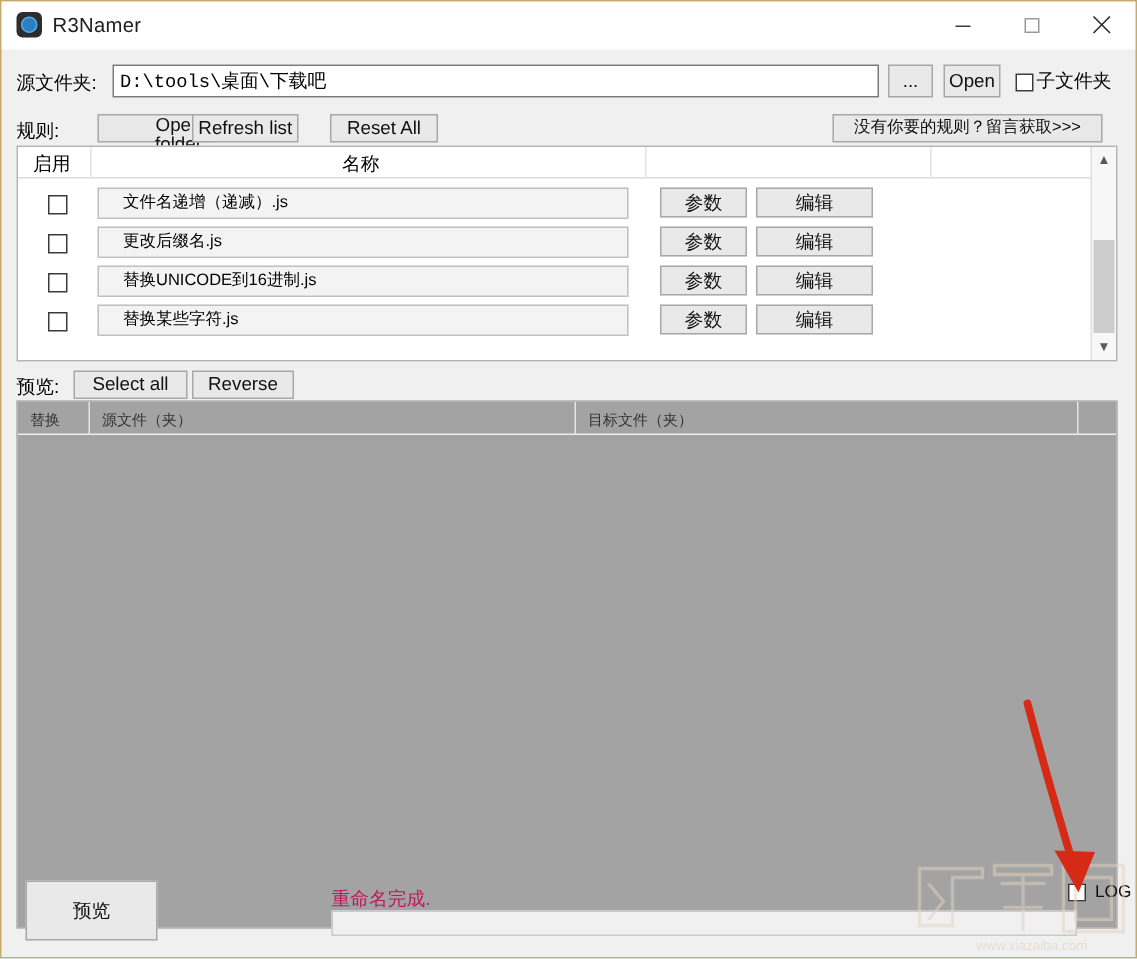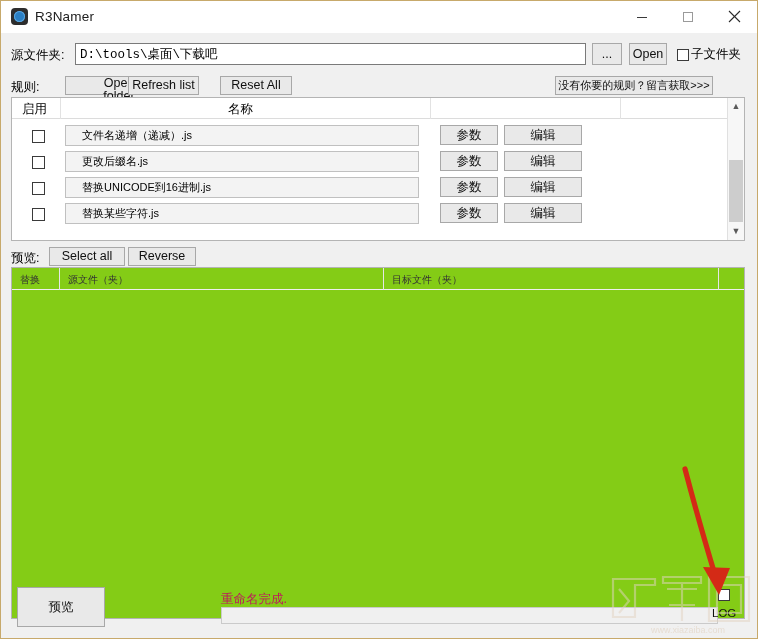--- a/index.html
+++ b/index.html
@@ -128,21 +128,21 @@
 
   
   #rules-label {
     position: absolute;
     left: 10px; top: 78px;
     font-size: 12.5px;
   }
   #btn-openfolder { position: absolute; left: 64px;  top: 75px; width: 76px; height: 19px; padding-left: 32px; }
   #btn-refresh    { position: absolute; left: 127px; top: 75px; width: 71px; height: 19px; }
   #btn-resetall   { position: absolute; left: 219px; top: 75px; width: 72px; height: 19px; }
-  #btn-getrules   { position: absolute; left: 554px; top: 75px; width: 158px; height: 19px;
+  #btn-getrules   { position: absolute; left: 554px; top: 75px; width: 180px; height: 19px;
                     font-size: 11px; }
 
   
   #rules-panel {
     position: absolute;
     left: 10px; top: 96px;
     width: 734px; height: 144px;
     box-sizing: border-box;
     background: #ffffff;
     border: 1px solid #b4b4b4;
@@ -241,21 +241,21 @@
   }
   #btn-selectall { position: absolute; left: 48px;  top: 246px; width: 76px; height: 19px; }
   #btn-reverse   { position: absolute; left: 127px; top: 246px; width: 68px; height: 19px; }
 
   
   #preview-panel {
     position: absolute;
     left: 10px; top: 266px;
     width: 734px; height: 352px;
     box-sizing: border-box;
-    background: #84cc16;
+    background: #a3a3a3;
     border: 1px solid #b4b4b4;
   }
   #preview-header {
     position: absolute;
     left: 0; top: 0;
     width: 100%; height: 22px;
     border-bottom: 1px solid #eeeeee;
     box-sizing: border-box;
   }
   .ph-cell {
@@ -300,23 +300,22 @@
     left: 220px; top: 606px;
     width: 497px; height: 17px;
     box-sizing: border-box;
     border: 1px solid #cacaca;
     background: #f0f0f0;
   }
   #log-wrap {
     position: absolute;
     left: 711px; top: 588px;
     display: flex;
-    align-items: center;
+    align-items: flex-end;
     gap: 6px;
-    flex-direction: column;
   }
   #log-label { font-size: 11.5px; color: #101010; }
 
   
   #red-arrow {
     position: absolute;
     left: 672px; top: 462px;
     width: 70px; height: 136px;
     pointer-events: none;
   }

